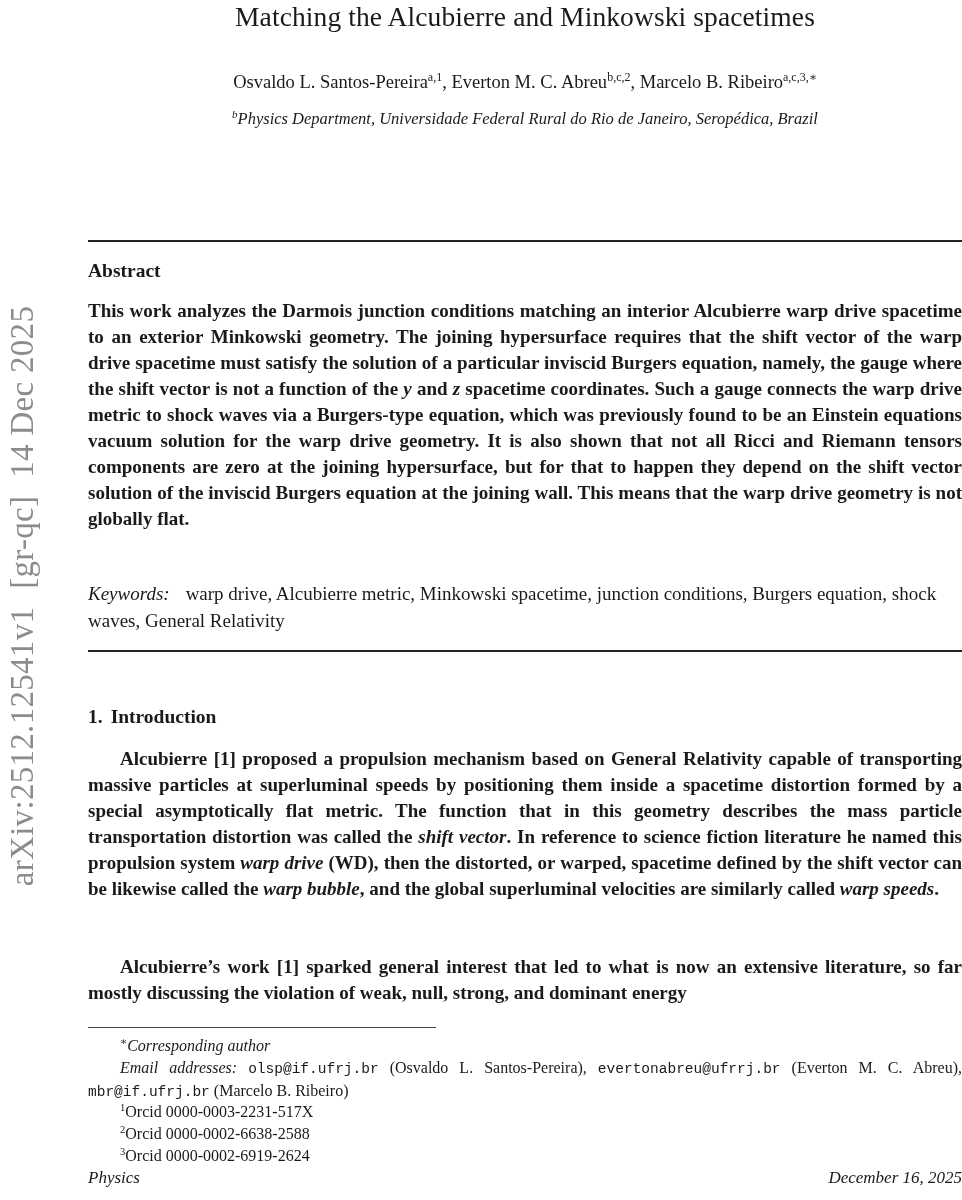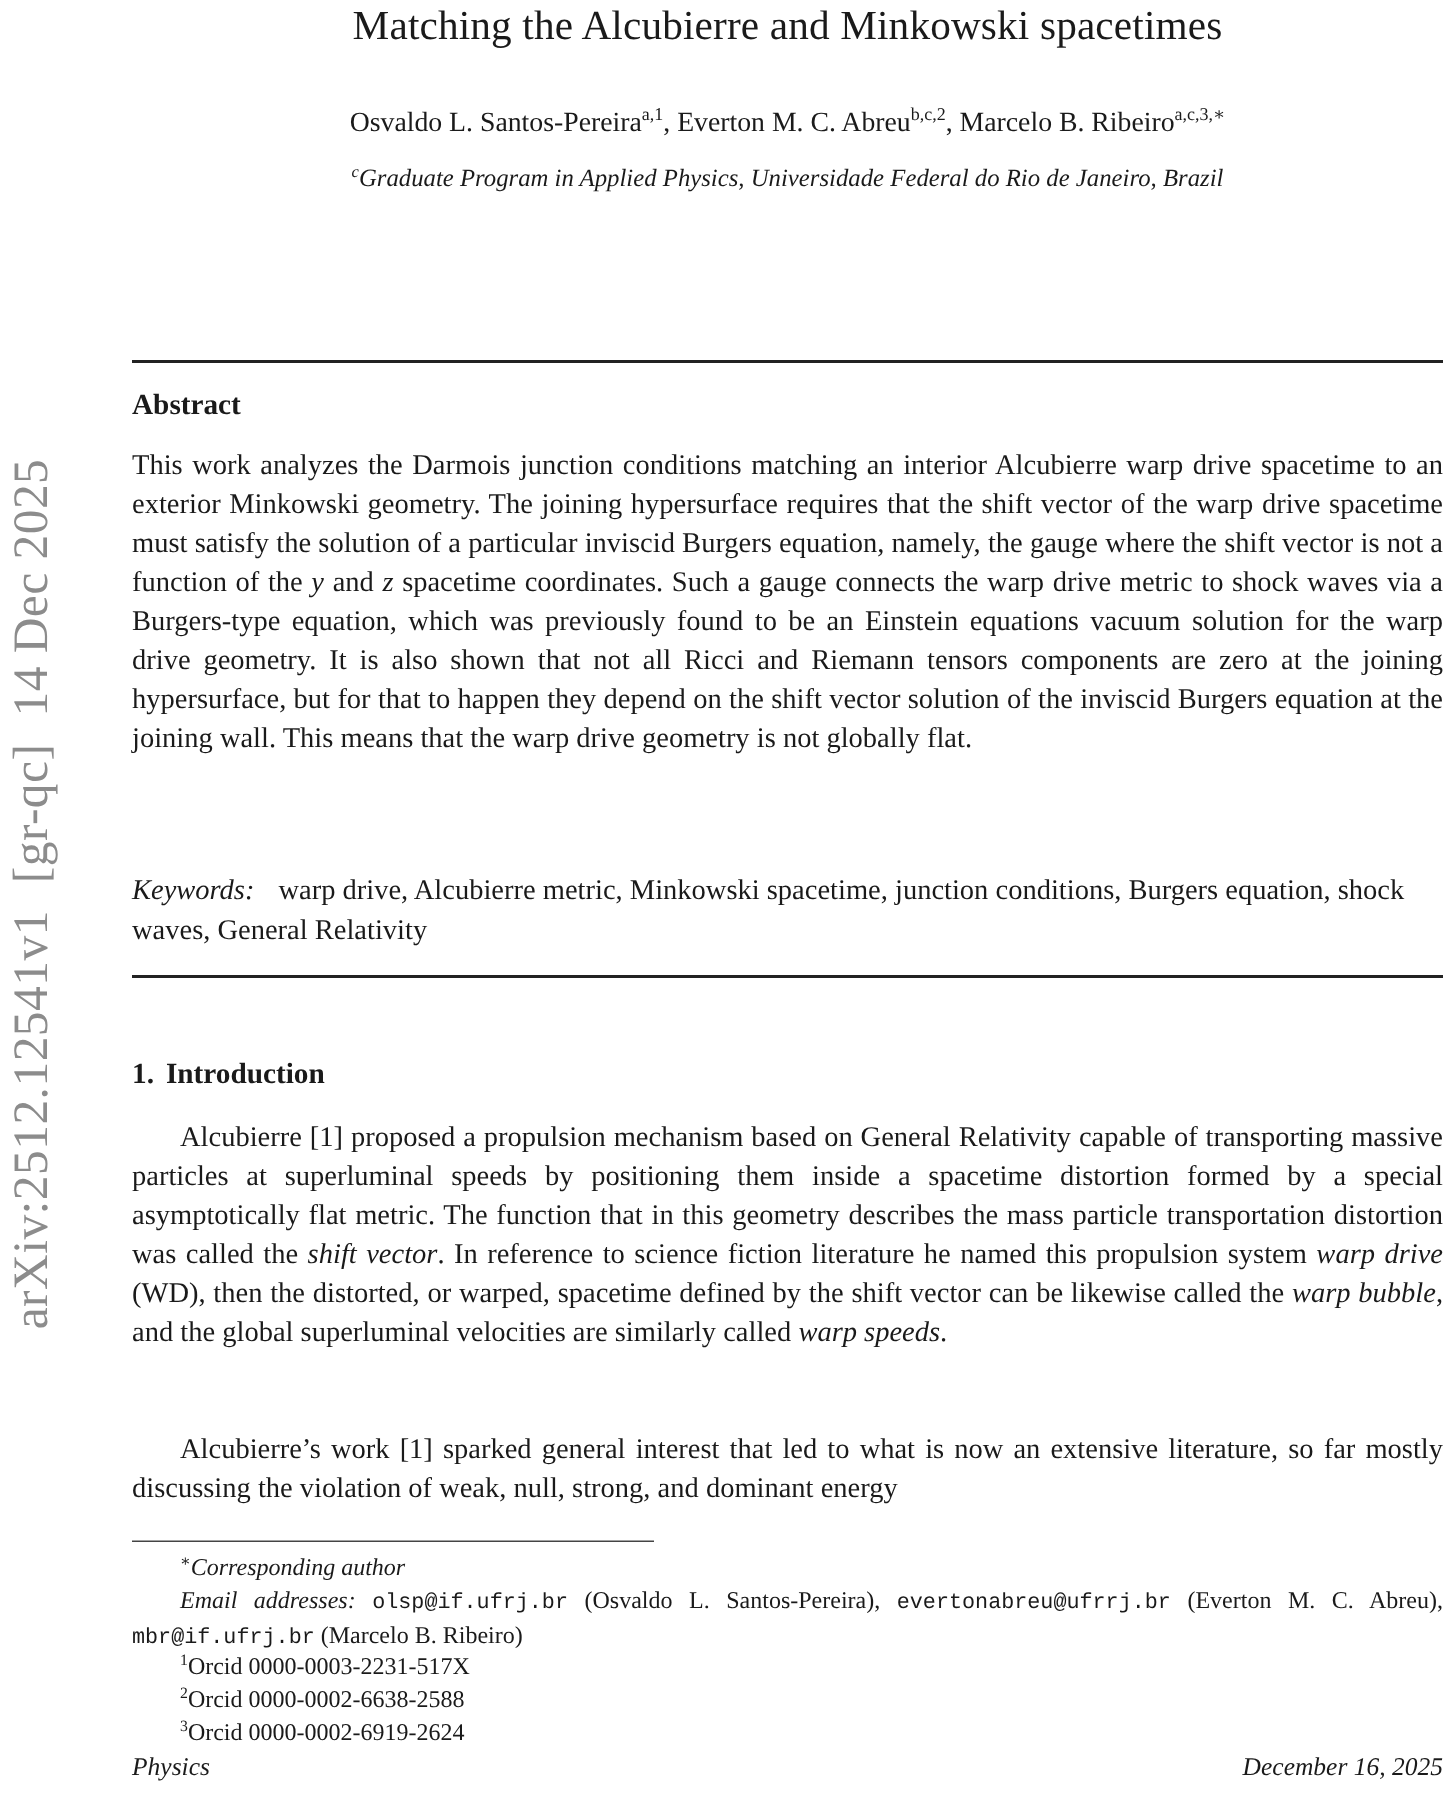--- a/index.html
+++ b/index.html
@@ -20,21 +20,21 @@
   .authors sup { font-size: 12px; vertical-align: 7px; line-height: 0; }
   .affils {
     left: 88px; width: 874px; top: 108px; text-align: center;
     font-size: 16.5px; line-height: 22.5px; font-style: italic;
   }
   .affils sup { font-size: 11px; vertical-align: 6px; line-height: 0; font-style: italic; }
   .rule { left: 88px; width: 874px; height: 1.5px; background: #222; }
   .abstract-h { left: 88px; top: 260px; font-size: 19.5px; font-weight: bold; }
   .para {
     left: 88px; width: 874px; font-size: 19px; line-height: 26px;
-    text-align: justify; text-align-last: left;
+    text-align: justify; text-align-last: left; font-weight: bold;
   }
   .para.indent { text-indent: 32px; }
   .kw { left: 88px; width: 874px; top: 580px; font-size: 19px; line-height: 27px; }
   .kw .label { font-style: italic; margin-right: 16px; }
   .sec-h { left: 88px; top: 706px; font-size: 19.5px; font-weight: bold; }
   .sec-h .num { margin-right: 8px; }
   em { font-style: italic; }
   .fn-rule { left: 88px; top: 1027px; width: 348px; height: 1.2px; background: #444; }
   .fn { left: 88px; width: 874px; font-size: 16px; line-height: 22px; }
   .fn sup { font-size: 10.5px; vertical-align: 6px; line-height: 0; }
@@ -56,21 +56,21 @@
 
 <div class="abs title">Matching the Alcubierre and Minkowski spacetimes</div>
 
 <div class="abs authors">
   <span>Osvaldo L. Santos-Pereira</span><sup>a,1</sup>,
   <span>Everton M. C. Abreu</span><sup>b,c,2</sup>,
   <span>Marcelo B. Ribeiro</span><sup>a,c,3,∗</sup>
 </div>
 
 <div class="abs affils">
-  <div><sup>c</sup><span>Graduate Program in Applied Physics, Universidade Federal do Rio de Janeiro, Brazil</span></div>
+  <div><sup>b</sup><span>Physics Department, Universidade Federal Rural do Rio de Janeiro, Seropédica, Brazil</span></div>
 </div>
 
 <div class="abs rule" style="top:240px;"></div>
 
 <div class="abs abstract-h">Abstract</div>
 <div class="abs para" style="top:298px;"><span>This work analyzes the Darmois junction conditions matching an interior Alcubierre warp drive spacetime to an exterior Minkowski geometry. The joining hypersurface requires that the shift vector of the warp drive spacetime must satisfy the solution of a particular inviscid Burgers equation, namely, the gauge where the shift vector is not a function of the </span><em>y</em><span> and </span><em>z</em><span> spacetime coordinates. Such a gauge connects the warp drive metric to shock waves via a Burgers-type equation, which was previously found to be an Einstein equations vacuum solution for the warp drive geometry. It is also shown that not all Ricci and Riemann tensors components are zero at the joining hypersurface, but for that to happen they depend on the shift vector solution of the inviscid Burgers equation at the joining wall. This means that the warp drive geometry is not globally flat.</span></div>
 
 <div class="abs kw"><span class="label">Keywords:</span><span>warp drive, Alcubierre metric, Minkowski spacetime, junction conditions, Burgers equation, shock waves, General Relativity</span></div>
 
 <div class="abs rule" style="top:650px;"></div>

